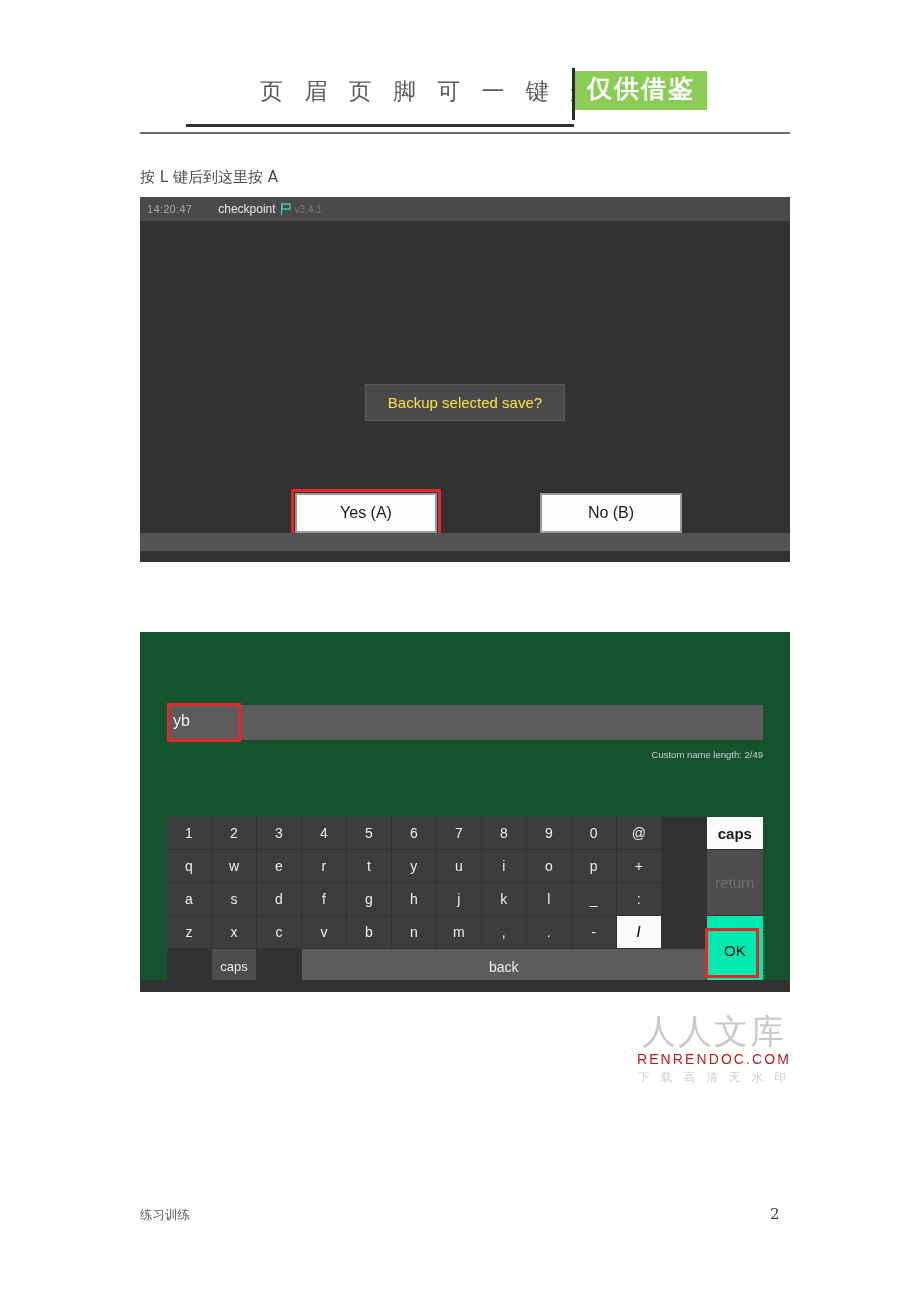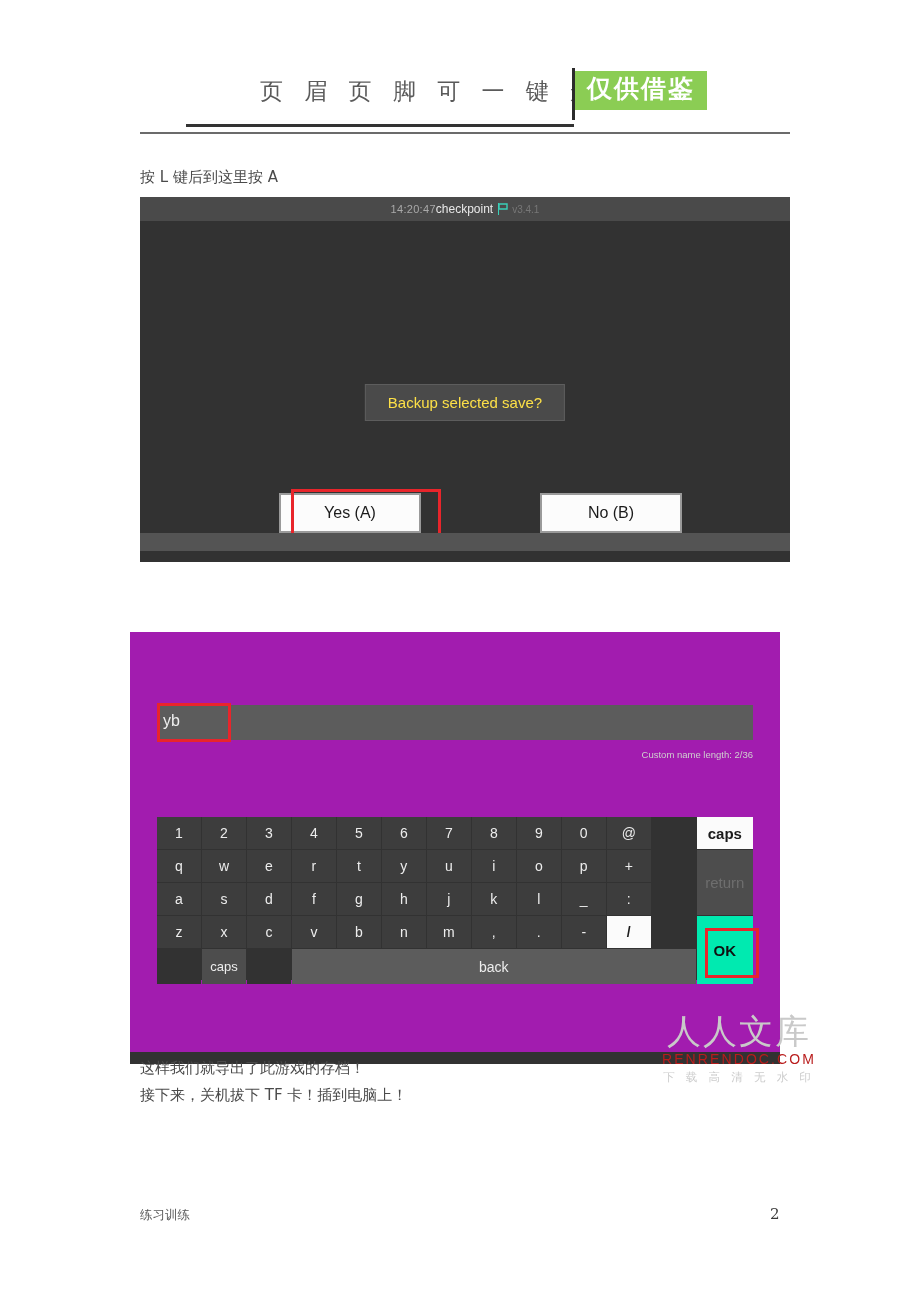--- a/index.html
+++ b/index.html
@@ -45,22 +45,22 @@
     font-size: 15px; color: #4a4a4a; line-height: 27px; white-space: pre-wrap;
   }
 
   
   .shot1 {
     position: absolute; left: 140px; top: 197px; width: 650px; height: 365px;
     background: #323232;
   }
   .ck-topbar {
     position: relative; width: 100%; height: 17px; background: #4a4a4a;
-    display: flex; align-items: center; justify-content: center;
-    padding: 12px 7px; color: #c9c9c9; font-size: 11px;
+    display: flex; align-items: center; justify-content: flex-start;
+    padding: 12px 7px; color: #c9c9c9; font-size: 11px; gap: 26px;
   }
   .ck-time { color: #a9a9a9; font-size: 11px; letter-spacing: .3px; }
   .ck-brand { display: flex; align-items: center; gap: 4px; }
   .ck-brandname { color: #e8e8e8; font-size: 12px; }
   .ck-flag { display: inline-block; width: 11px; height: 12px; position: relative; }
   .ck-ver { color: #777777; font-size: 10px; }
 
   .ck-stage { position: relative; width: 100%; height: 330px; background: #323232; }
   .ck-dialog {
     position: absolute; left: 50%; top: 163px; transform: translateX(-50%);
@@ -68,33 +68,33 @@
     color: #fde047; font-size: 15px;
     padding: 9px 22px; white-space: nowrap;
   }
   .ck-btn {
     position: absolute; top: 272px;
     background: #fcfcfc; border: 2px solid #9a9a9a;
     color: #1b1b1b; font-size: 16px;
     width: 142px; height: 40px;
     display: flex; align-items: center; justify-content: center;
   }
-  .ck-btn-yes { left: 139px; text-align: right; }
+  .ck-btn-yes { left: 155px; text-align: right; }
   .ck-btn-no  { left: 400px; }
   .annot-red {
     position: absolute; border: 3px solid #e8252b; pointer-events: none;
   }
   .ck-bottombar {
     position: absolute; left: 0; bottom: 0; width: 100%; height: 18px; background: #545454;
   }
 
   
   .shot2 {
-    position: absolute; left: 130px; top: 632px; width: 650px; height: 432px;
-    background: #a21caf;
+    position: absolute; left: 140px; top: 632px; width: 650px; height: 360px;
+    background: #14532d;
   }
   .kb-top { position: relative; width: 100%; height: 185px; }
   .kb-field {
     position: absolute; left: 27px; top: 73px; width: 596px; height: 35px;
     background: #5c5c5c;
   }
   .kb-field-text {
     position: absolute; left: 33px; top: 80px;
     color: #efefef; font-size: 16px;
   }
@@ -116,33 +116,33 @@
     background: #3d3d3d; color: #ededed;
     font-size: 14px; display: flex; align-items: center; justify-content: center;
     user-select: none;
   }
   .key.white { background: #fbfbfb; color: #1b1b1b; font-weight: bold; }
   .key.dim { background: #4d4d4d; color: #6e6e6e; }
   .key.blank { background: #323232; }
   .key.caps { background: #4d4d4d; color: #ededed; font-size: 13px; }
   .key.space { background: #5c5c5c; color: #ededed; font-size: 14px; }
   .key.ok {
-    background: #00eab0; color: #101010; font-size: 15px; font-weight: bold;
+    background: #00eab0; color: #101010; font-size: 15px; font-weight: normal;
     position: relative;
   }
   .key.back { font-size: 15px; }
   .key.return { font-size: 15px; }
   .kb-bottom-strip {
     position: absolute; left: 0; bottom: 0; width: 100%; height: 12px; background: #323232;
   }
 
   
   .watermark {
     position: absolute; left: 636px; top: 1012px; width: 156px;
-    text-align: center; color: #c4c4c4; pointer-events: none; margin-left: 25px;
+    text-align: center; color: #c4c4c4; pointer-events: none;
   }
   .wm-cn {
     font-family: "DejaVu Serif", "Liberation Serif", serif;
     font-size: 34px; letter-spacing: 2px; line-height: 38px; color: #c9c9c9;
   }
   .wm-en { font-size: 14px; letter-spacing: 2.1px; color: #b91c1c; margin-top: 1px; }
   .wm-sub { font-size: 11.5px; letter-spacing: 4px; color: #cdcdcd; margin-top: 3px; }
 
   
   .footer-left {
@@ -202,21 +202,21 @@
     </div>
   </div>
 
 
   <div class="shot2">
 
     <div class="kb-top">
       <div class="kb-field"></div>
       <div class="kb-field-text">yb</div>
       <div class="annot-red" style="left:27px; top:71px; width:74px; height:39px;"></div>
-      <div class="kb-count">Custom name length: 2/36</div>
+      <div class="kb-count">Custom name length: 2/49</div>
     </div>
 
     <div class="kb-grid">
 
       <div class="key">1</div>
       <div class="key">2</div>
       <div class="key">3</div>
       <div class="key">4</div>
       <div class="key">5</div>
       <div class="key">6</div>
@@ -273,22 +273,20 @@
       <div class="key caps">caps</div>
       <div class="key blank"></div>
       <div class="key space" style="grid-column: span 9;">back</div>
     </div>
 
     <div class="kb-bottom-strip"></div>
   </div>
 
   <div class="annot-red" style="left:705px; top:928px; width:54px; height:50px;"></div>
 
-  <div class="para" style="top:1055px;">这样我们就导出了此游戏的存档！
-接下来，关机拔下 TF 卡！插到电脑上！</div>
 
   <div class="watermark">
     <div class="wm-cn">人人文库</div>
     <div class="wm-en">RENRENDOC.COM</div>
     <div class="wm-sub">下 载 高 清 无 水 印</div>
   </div>
 
   <div class="footer-left">练习训练</div>
   <div class="footer-page">2</div>
 

